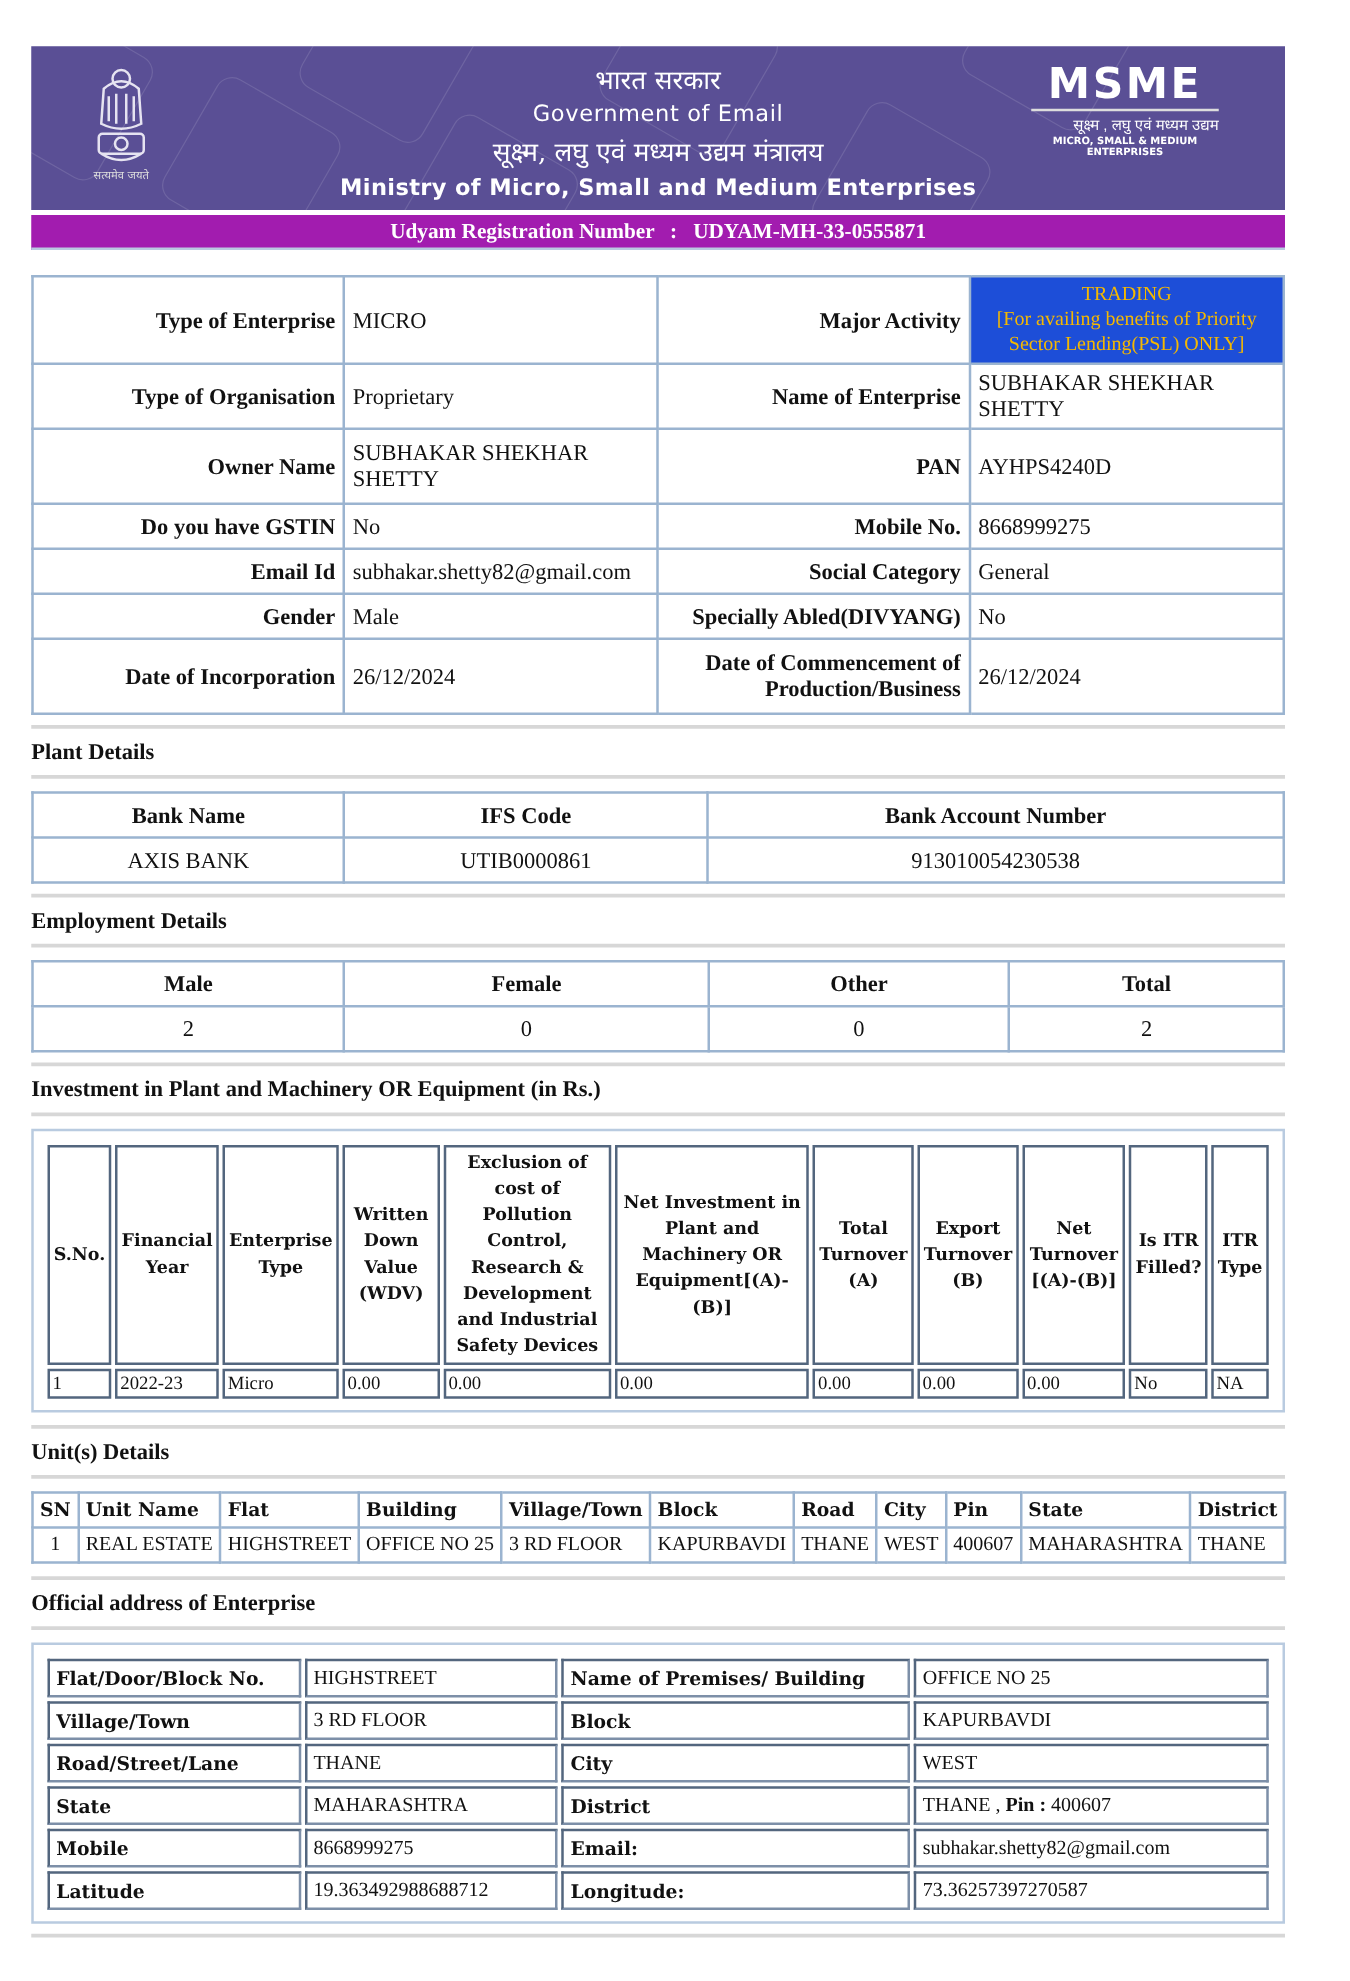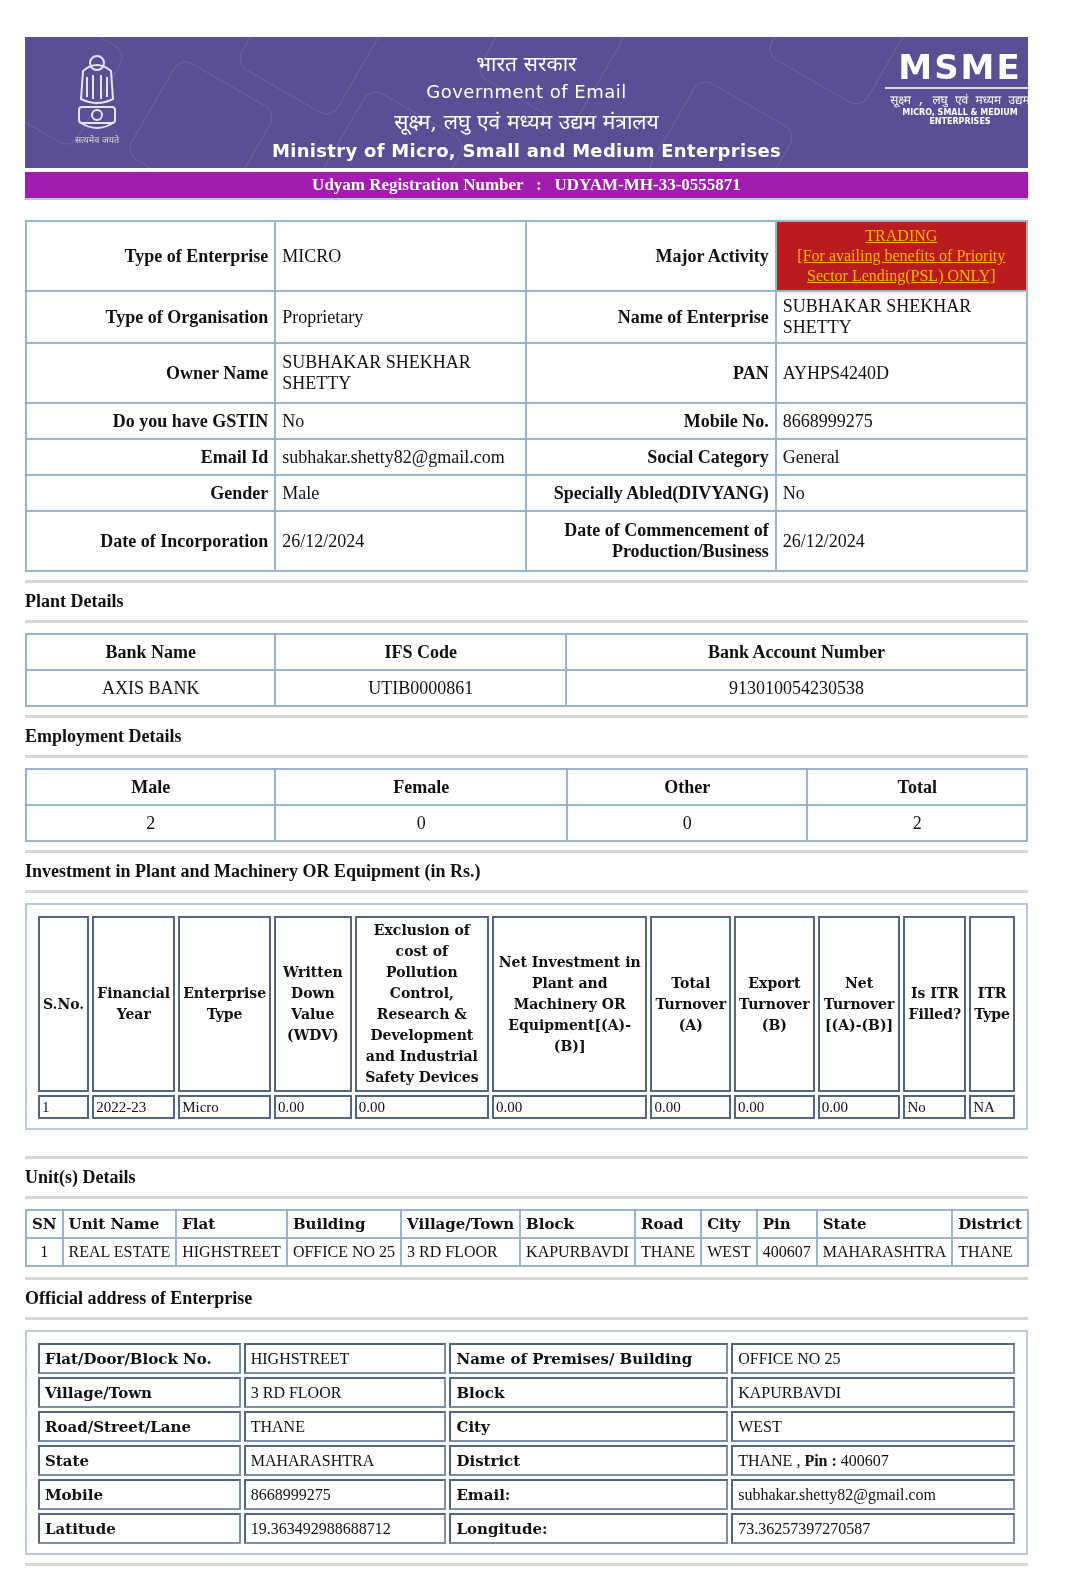--- a/index.html
+++ b/index.html
@@ -9,32 +9,32 @@
   
   .banner { position:relative; height:131px; background:#5a4f95; overflow:hidden; }
   .banner .hex { position:absolute; border:1.5px solid rgba(255,255,255,0.12); width:110px; height:110px; transform:rotate(30deg); border-radius:14px; }
   .emblem { position:absolute; left:44px; top:12px; width:56px; height:100px; color:#e8e6f2; }
   .emblem-motto { position:absolute; left:44px; top:96px; width:56px; text-align:center; font-size:9px; color:#ddd; font-family:"DejaVu Sans", sans-serif; }
   .htitle { position:absolute; left:0; right:0; text-align:center; color:#fff; }
   .h-hindi1 { top:12px; font-size:21px; font-family:"DejaVu Serif", serif; }
   .h-en1 { top:44px; font-size:18px; font-family:"DejaVu Sans", sans-serif; letter-spacing:0.5px; }
   .h-hindi2 { top:70px; font-size:21px; font-family:"DejaVu Serif", serif; }
   .h-en2 { top:103px; font-size:18px; font-family:"DejaVu Sans", sans-serif; font-weight:bold; letter-spacing:0.3px; }
-  .msme { position:absolute; left:860px; top:12px; width:150px; color:#fff; text-align:center; }
+  .msme { position:absolute; left:800px; top:12px; width:150px; color:#fff; text-align:center; }
   .msme-logo { font-family:"DejaVu Sans", sans-serif; font-weight:bold; font-size:34px; letter-spacing:2px; line-height:36px; border-bottom:2px solid #ddd; padding-bottom:2px; }
-  .msme-hi { font-size:12px; font-family:Liberation Mono, monospace; margin-top:2px; }
+  .msme-hi { font-size:12px; font-family:Liberation Sans, sans-serif; margin-top:2px;text-align:right; }
   .msme-en { font-size:8px; font-family:"DejaVu Sans", sans-serif; font-weight:bold; }
   .regbar { height:26px; margin-top:4px; background:#a21caf; color:#fff; text-align:center; font-weight:bold; font-size:17px; line-height:26px; border-bottom:2px solid #b9c9e0; }
 
   table { border-collapse:collapse; }
   .main-table { width:1003px; margin-top:20px; }
   .main-table td { border:2px solid #9bb4d0; font-size:18px; padding:4px 6px; vertical-align:middle; }
   .main-table td.lbl { text-align:right; font-weight:bold; }
   .main-table td.val { text-align:left; }
-  .red-cell { background:#b91c1c; color:#f5b800; text-align:center !important; line-height:20px; font-size:16px !important;text-decoration:underline; }
+  .red-cell { background:#1d4ed8; color:#f5b800; text-align:center !important; line-height:20px; font-size:16px !important; }
 
   .section-title { font-weight:bold; font-size:18px; padding:8px 0 8px 0; border-top:3px solid #d7d7d7; border-bottom:3px solid #d7d7d7; margin-top:8px; }
   .simple-table { width:1003px; margin-top:10px; }
   .simple-table th, .simple-table td { border:2px solid #9bb4d0; font-size:18px; text-align:center; height:32px; }
   .simple-table th { font-weight:bold; }
 
   .inv-wrap { margin-top:10px; border:2px solid #b9cbe0; padding:8px 8px 6px 8px; }
   .inv-table { width:100%; border-collapse:separate; border-spacing:3px; }
   .inv-table th, .inv-table td { border:2px solid #8aa0bd; border-right-color:#53667e; border-bottom-color:#53667e; border-left-color:#53667e; border-top-color:#53667e; font-size:15px; }
   .inv-table th { font-weight:bold; text-align:center; padding:2px 3px; line-height:21px; font-family:"DejaVu Serif", serif; font-size:14px; }
@@ -237,21 +237,21 @@
         <td>0.00</td>
         <td>0.00</td>
         <td>0.00</td>
         <td>No</td>
         <td>NA</td>
       </tr>
     </tbody>
       </table>
   </div>
 
-  <div class="section-title" style="margin-top:26px">Unit(s) Details</div>
+  <div class="section-title" style="margin-top:10px">Unit(s) Details</div>
   <table class="unit-table">
     <tbody>
         <tr>
       <th>SN</th>
       <th>Unit Name</th>
       <th>Flat</th>
       <th>Building</th>
       <th>Village/Town</th>
       <th>Block</th>
       <th>Road</th>

